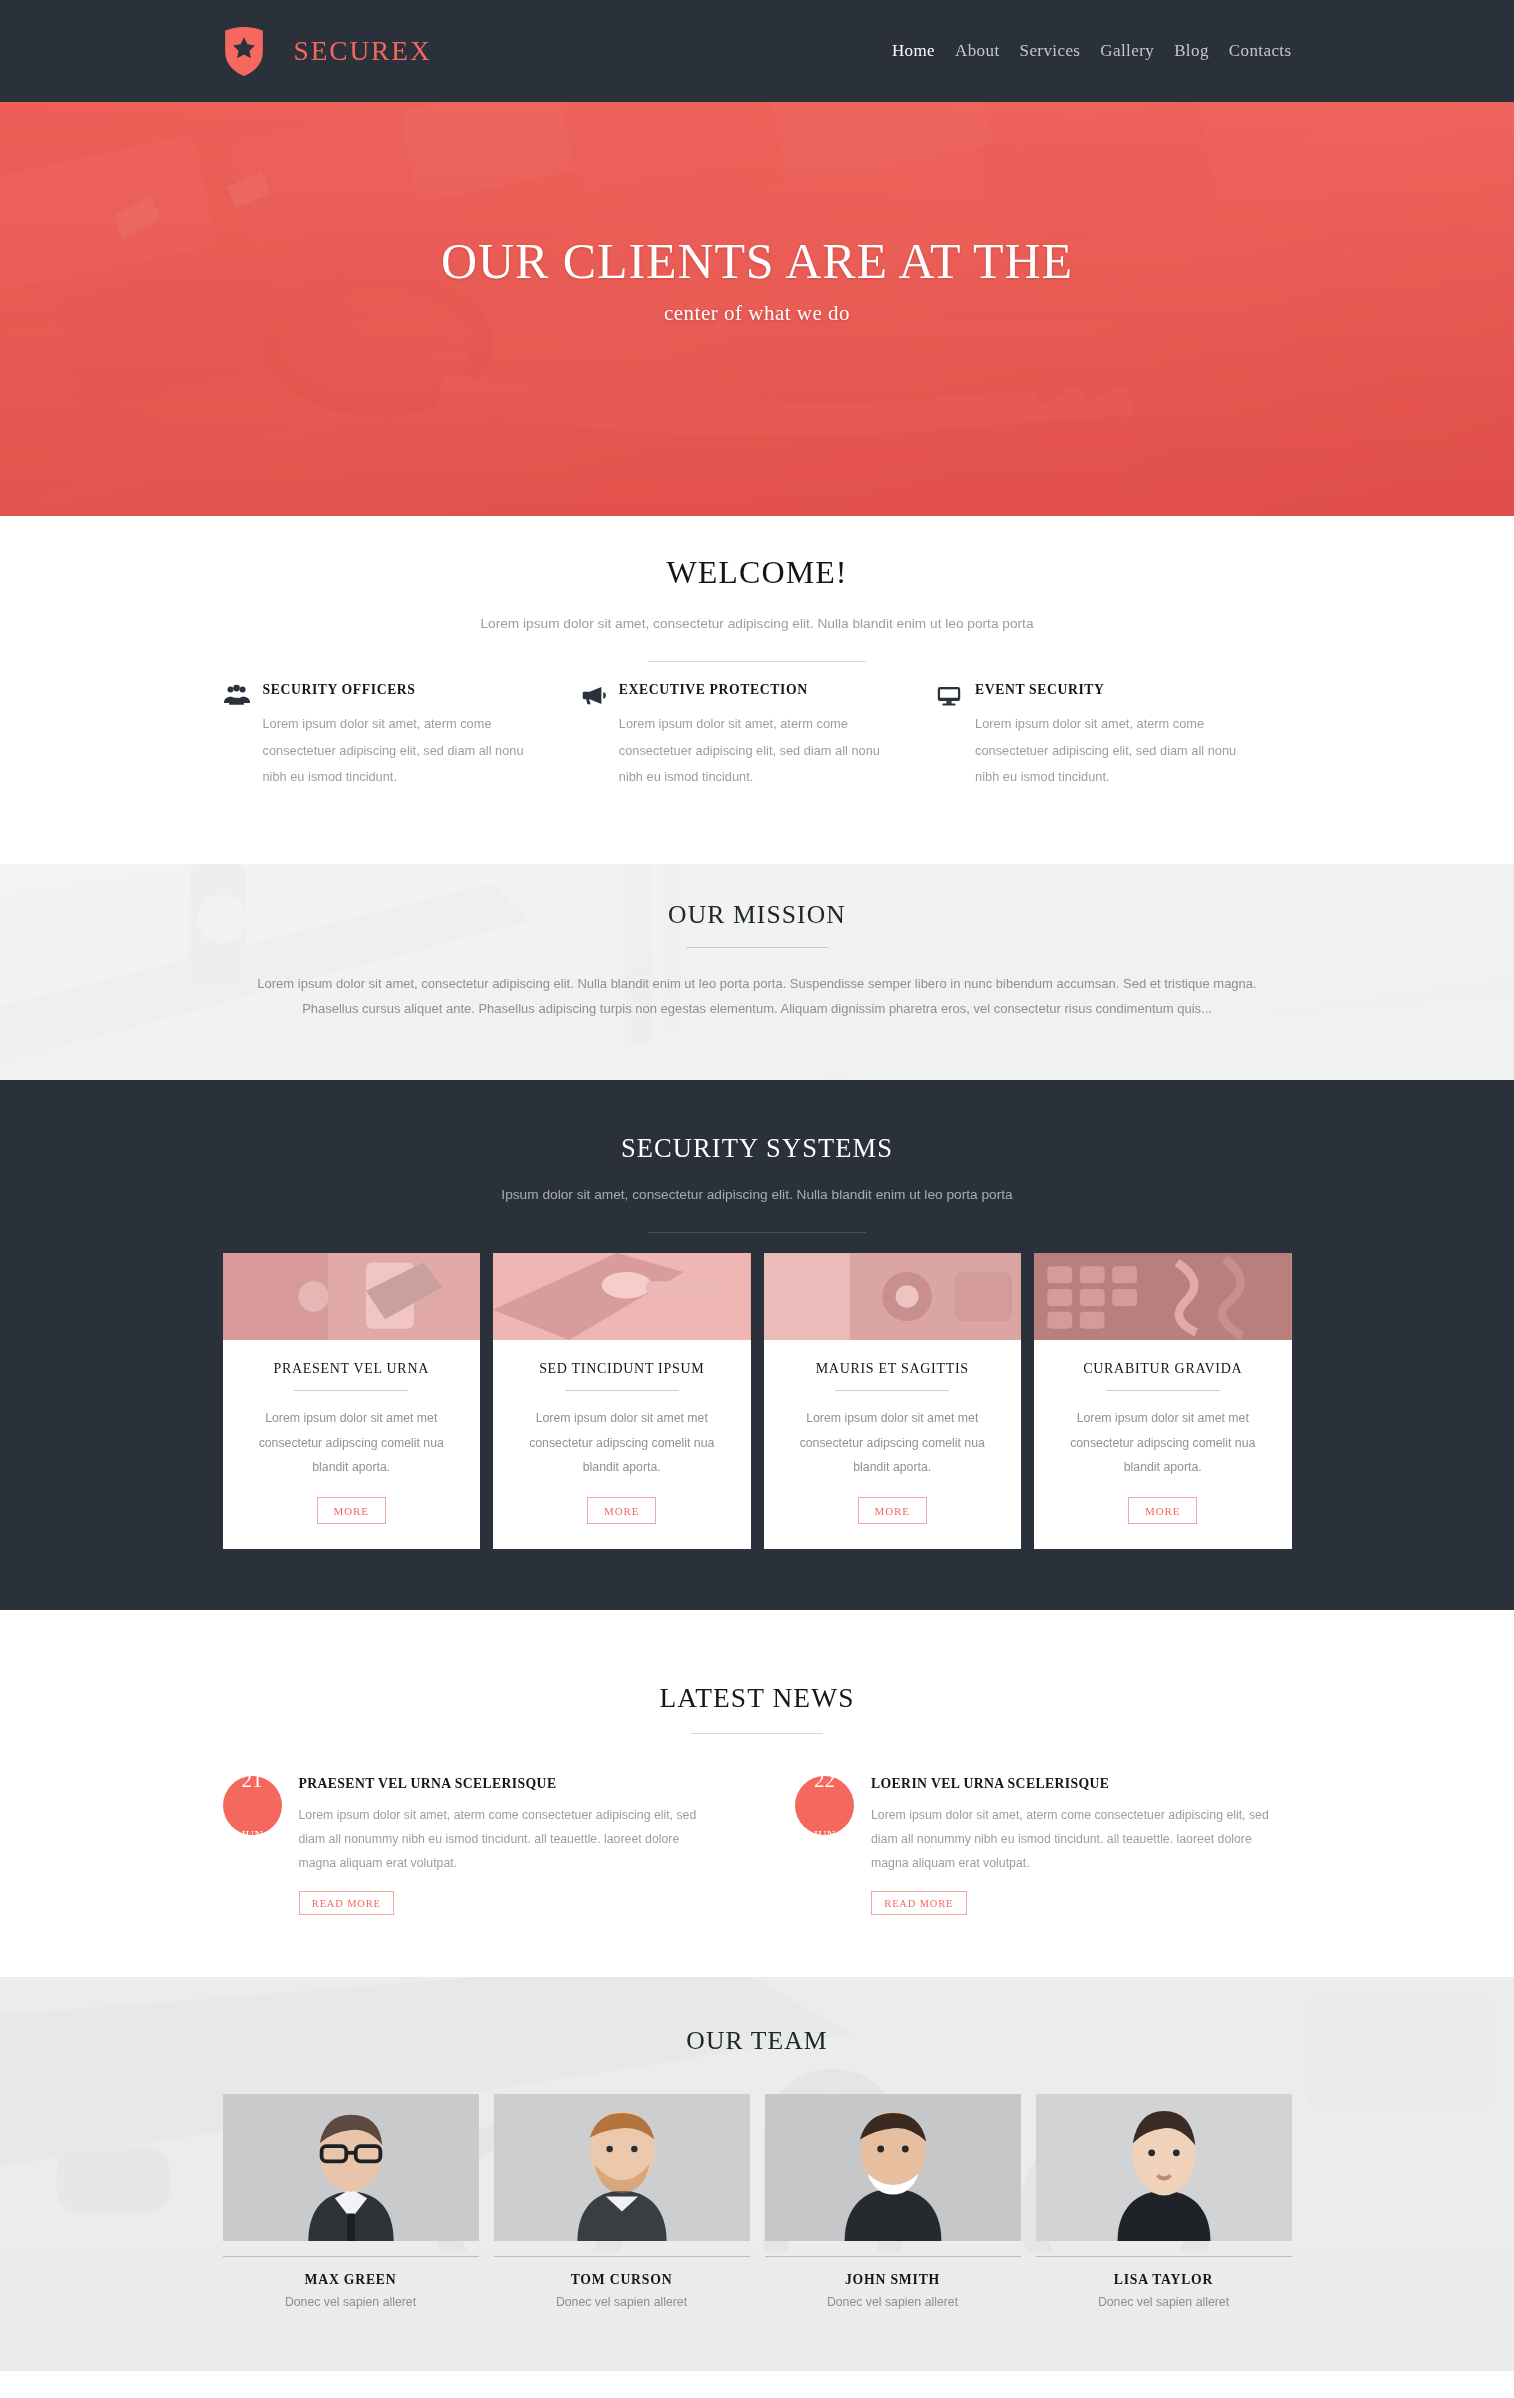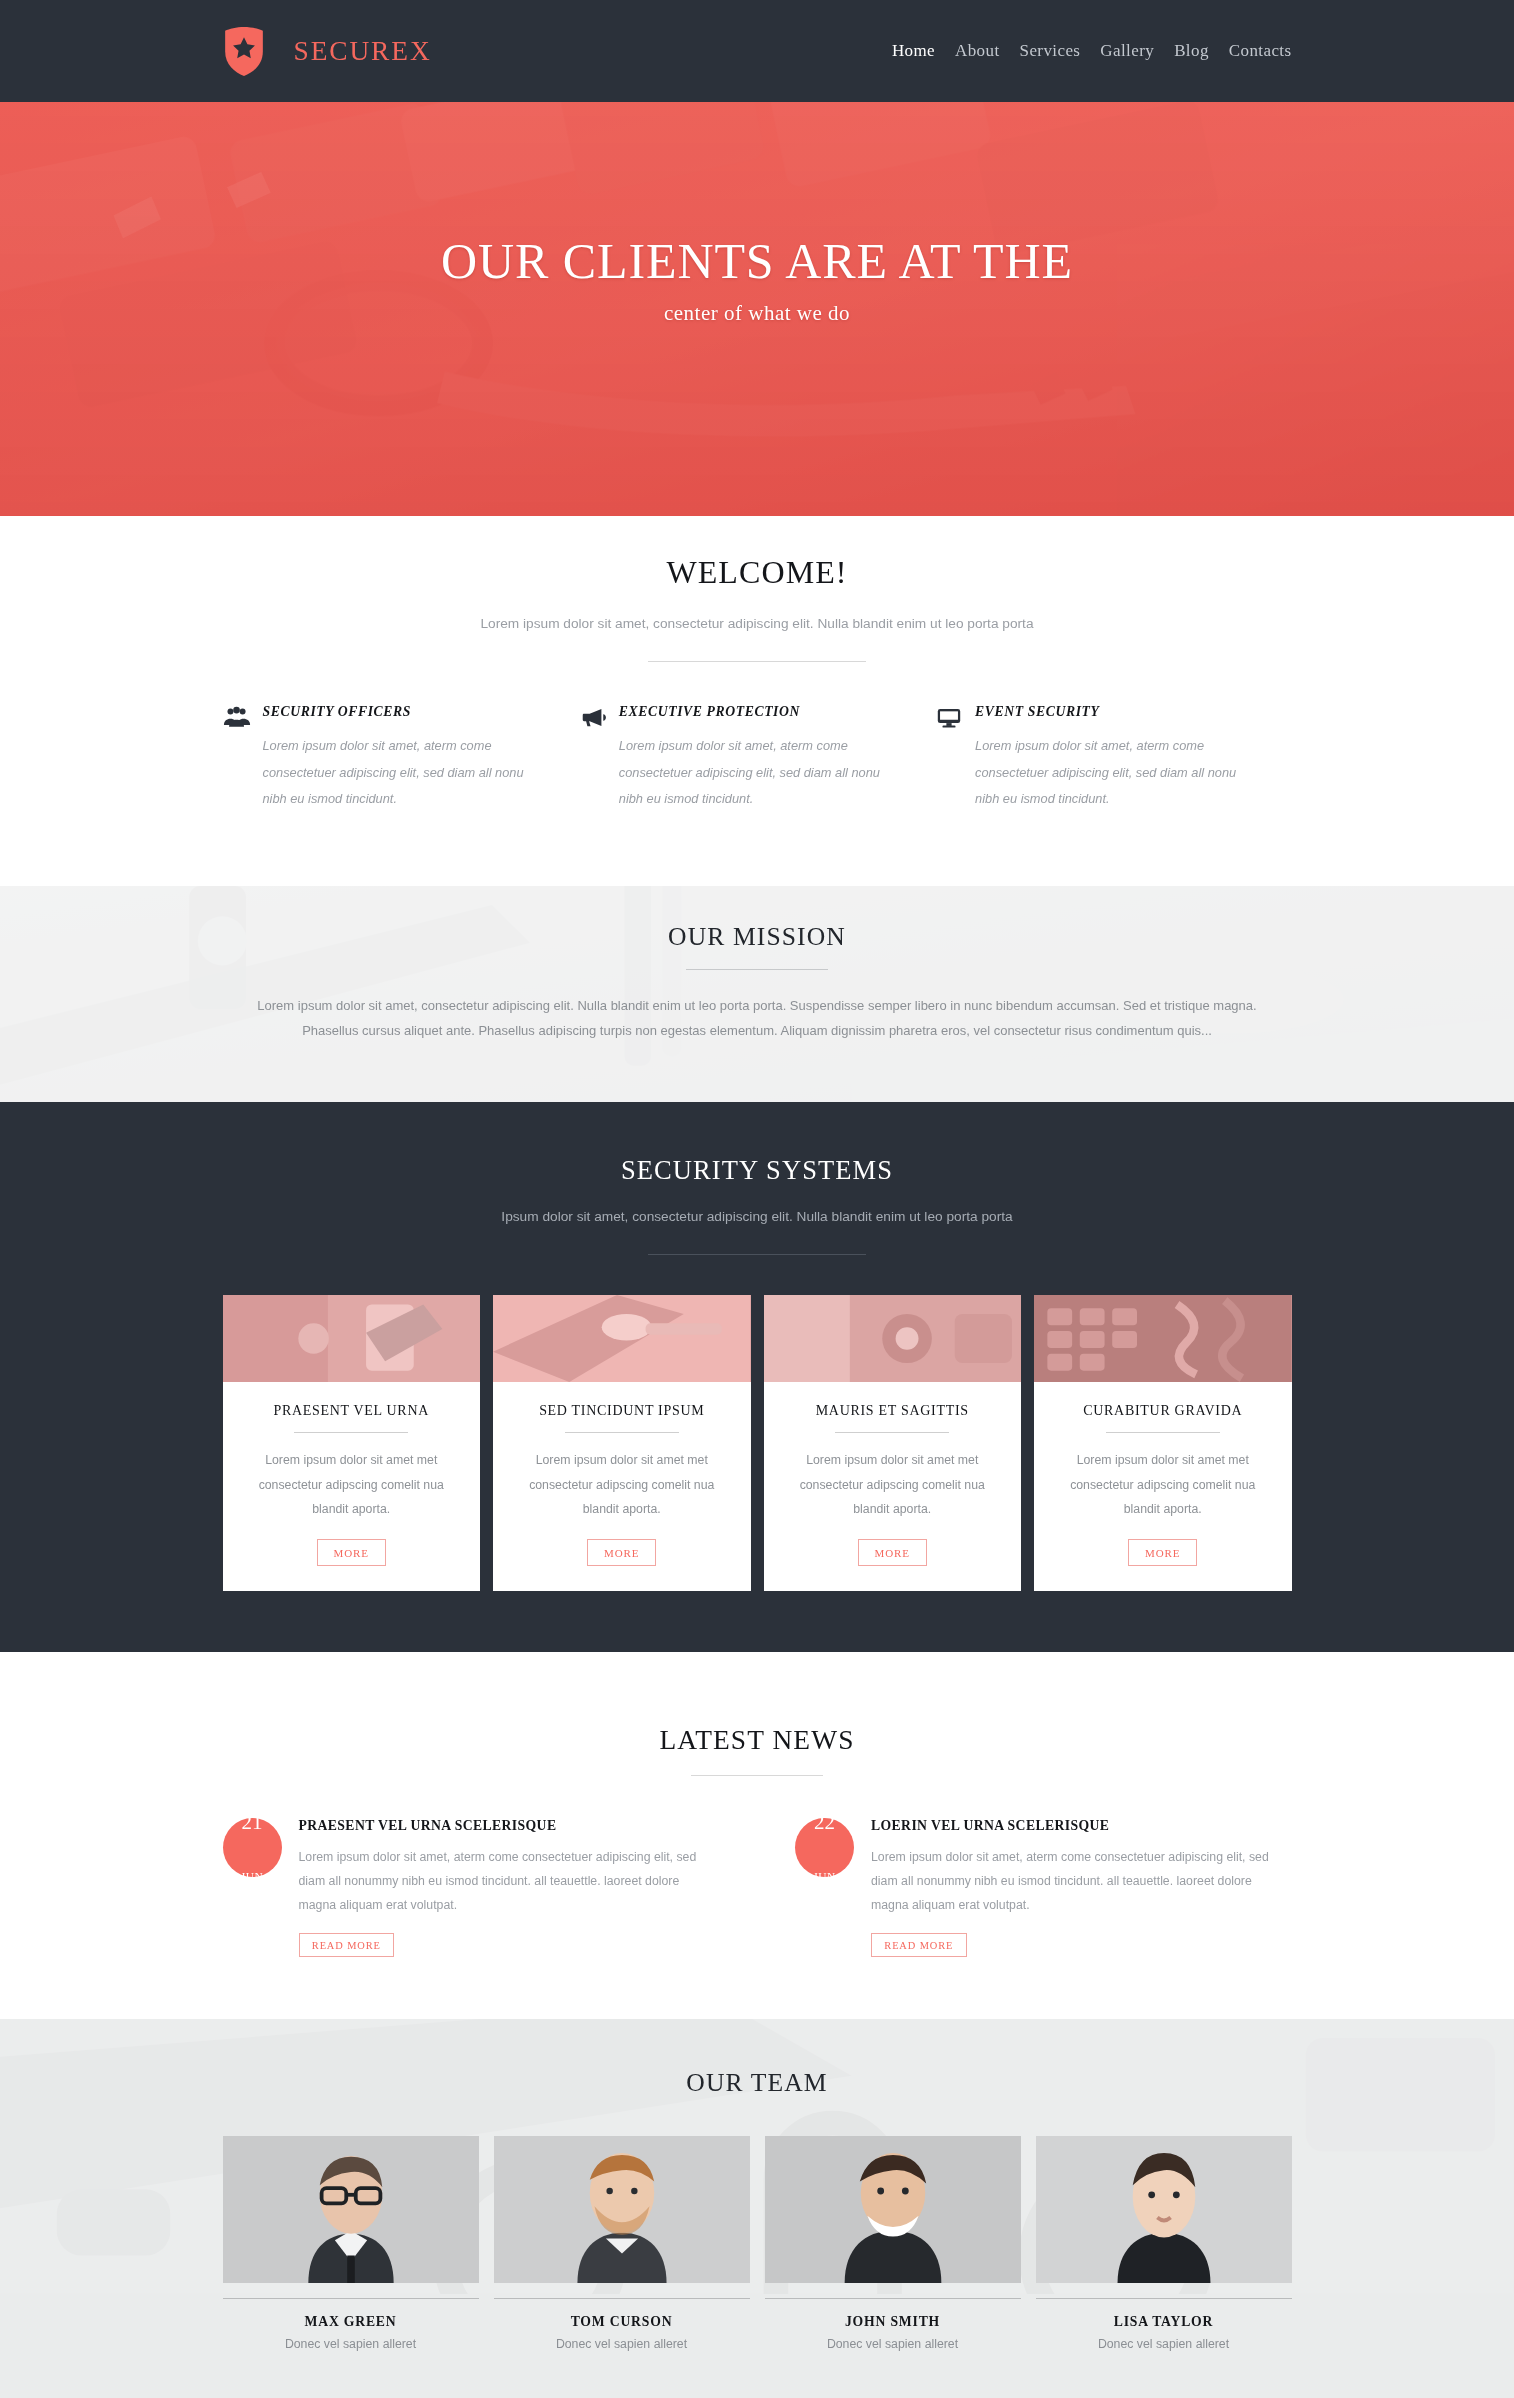--- a/index.html
+++ b/index.html
@@ -101,22 +101,22 @@
 
   
   .welcome {
     background:#fff;
     padding:38px 0 74px;
   }
   .welcome .section-title { font-size:32px; color:#14161a; }
   .welcome .section-lead { margin-top:21px; }
   .features {
     display:flex;
-    margin-top:42px;
-    width:1069px; margin-left:auto; margin-right:auto;font-style:italic;
+    margin-top:20px;
+    width:1069px; margin-left:auto; margin-right:auto;
   }
   .feature { width:33.33%; display:flex; padding-right:40px; }
   .feature-icon { width:40px; flex:0 0 40px; padding-top:1.9px; color:#2b313a; }
   .feature-body { flex:1; }
   .feature-title {
     font-family:"Liberation Serif", serif;
     font-size:13.7px;
     font-weight:bold;
     color:#14161a;
     letter-spacing:0.6px;
@@ -156,21 +156,21 @@
   
   .systems {
     background:#2b313a;
     padding:53px 0 61px;
   }
   .systems .section-title { font-size:26.5px; color:#ffffff; }
   .systems .section-lead { margin-top:19px; color:#a6acb4; }
   .cards {
     display:flex;
     gap:13px;
-    width:1069px; margin:40px auto 0;
+    width:1069px; margin:20px auto 0;
   }
   .card {
     flex:1;
     background:#ffffff;
     display:flex; flex-direction:column;
   }
   .card-thumb { height:87px; position:relative; overflow:hidden; background:#d79a99; }
   .card-body { padding:21px 21px 24.6px; text-align:center; }
   .card-title {
     font-family:"Liberation Serif", serif;

